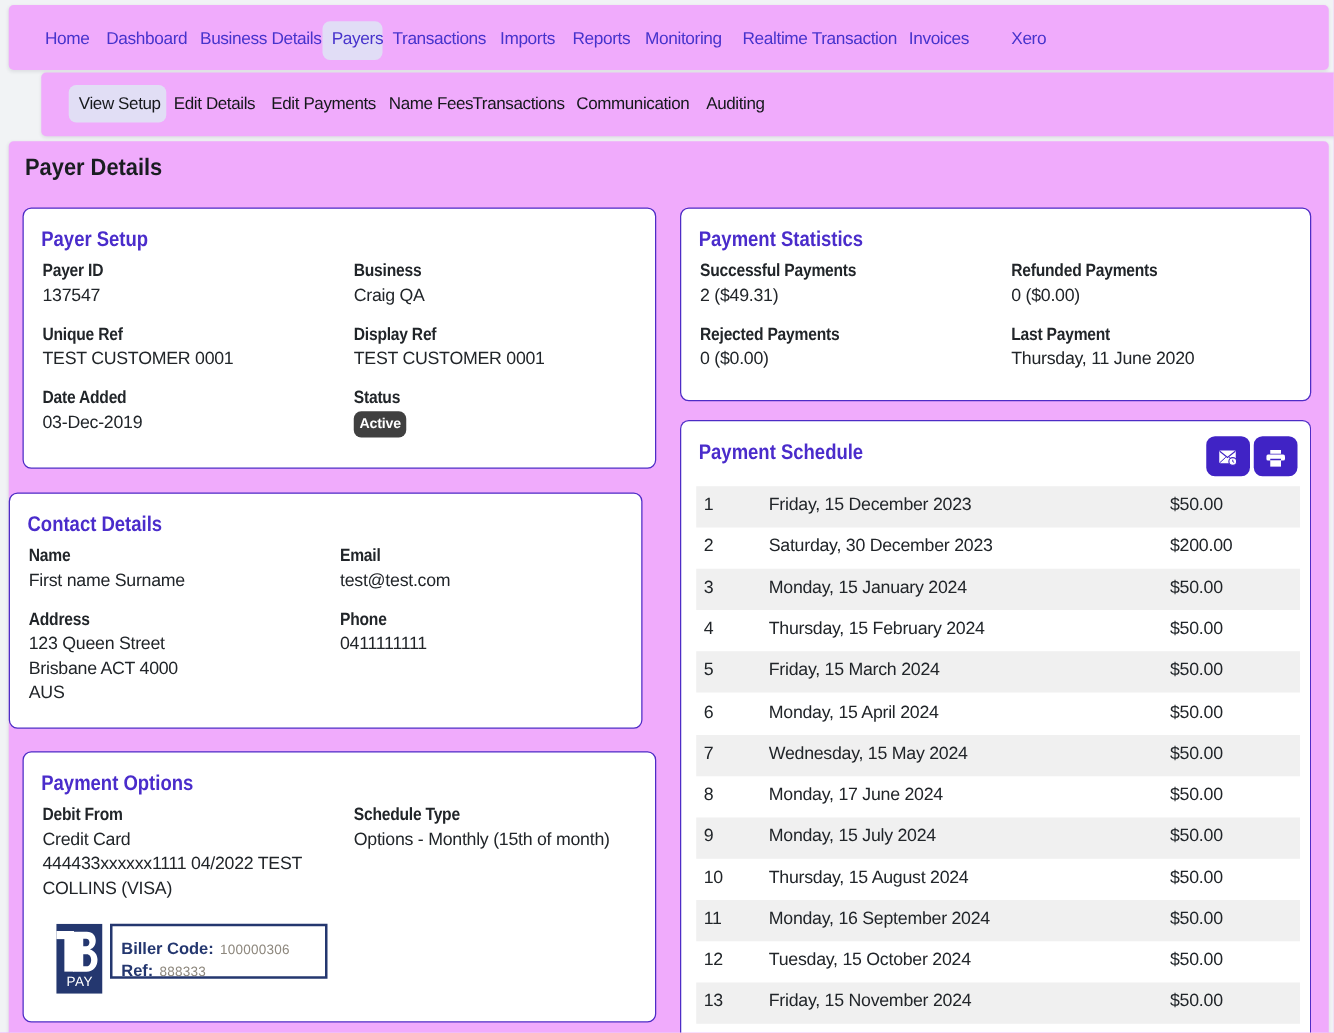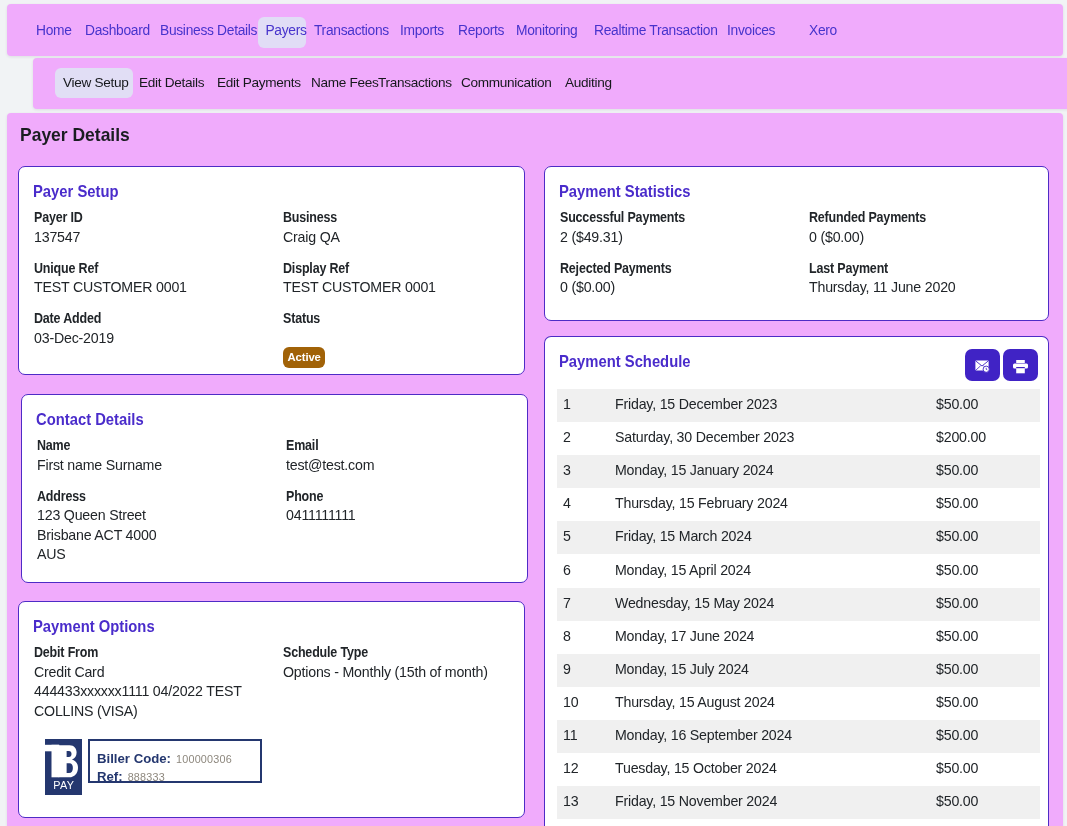--- a/index.html
+++ b/index.html
@@ -11,21 +11,21 @@
   #main { left:7px; top:113px; width:1056px; height:720px; border-radius:4px 4px 0 0; }
   .nl { position:absolute; font-size:13.8px; letter-spacing:-0.3px; color:#4733cc; top:19px; white-space:nowrap; }
   .chip1 { position:absolute; background:#e1ddf6; border-radius:6px; top:13px; height:31px; }
   .t2 { position:absolute; font-size:13.6px; letter-spacing:-0.3px; color:#16181c; top:16.5px; white-space:nowrap; }
   .chip2 { position:absolute; background:#e1def5; border-radius:6px; top:10px; height:30px; }
   h1 { position:absolute; left:20px; top:124px; font-size:19px; font-weight:bold; color:#1a1d21; transform:scaleX(0.92); transform-origin:left; }
   .card { position:absolute; background:#fff; border:1px solid #4e2cc6; border-radius:7px; }
   .ct { position:absolute; left:13.5px; top:15px; font-size:17px; font-weight:bold; color:#4a2ccb; transform:scaleX(0.87); transform-origin:left; white-space:nowrap; }
   .lbl { font-weight:bold; font-size:14.2px; letter-spacing:-0.2px; line-height:19.7px; transform:scaleX(0.88); transform-origin:left; white-space:nowrap; }
   .val { font-size:14.2px; letter-spacing:-0.2px; line-height:19.4px; }
-  .badge { display:inline-block; background:#a16207; color:#fff; font-size:11.3px; font-weight:bold; border-radius:6px; padding:4px 4.5px 5px; margin-top:18px; letter-spacing:-0.1px; }
+  .badge { display:inline-block; background:#404040; color:#fff; font-size:11.3px; font-weight:bold; border-radius:6px; padding:4px 4.5px 5px; margin-top:0; letter-spacing:-0.1px; }
   .btn { position:absolute; width:35px; height:32px; background:#4023c5; border-radius:7px; top:12px; }
   .trow { position:absolute; left:12px; width:483px; height:33.1px; font-size:14.2px; letter-spacing:-0.2px; }
   .trow.odd { background:#f0f0f0; }
   .trow span { position:absolute; top:7px; }
   .tnum { left:6px; }
   .tdate { left:58px; }
   .tamt { left:379px; }
 </style>
 </head>
 <body>
@@ -78,21 +78,21 @@
         <div class="val">Craig QA</div>
       </div>
       <div style="margin-bottom:11.5px;">
         <div class="lbl">Display Ref</div>
         <div class="val">TEST CUSTOMER 0001</div>
       </div>
       <div><div class="lbl">Status</div><span class="badge">Active</span></div>
     </div>
   </div>
 
-  <div class="card" id="card-contact" style="left:21px;top:394px;width:507px;height:189px;">
+  <div class="card" id="card-contact" style="left:7px;top:394px;width:507px;height:189px;">
     <div class="ct">Contact Details</div>
     <div style="position:absolute;left:15px;top:41px;width:248px;">
       <div style="margin-bottom:11.5px;">
         <div class="lbl">Name</div>
         <div class="val">First name Surname</div>
       </div>
       <div>
         <div class="lbl">Address</div>
         <div class="val">123 Queen Street<br>Brisbane ACT 4000<br>AUS</div>
       </div>

